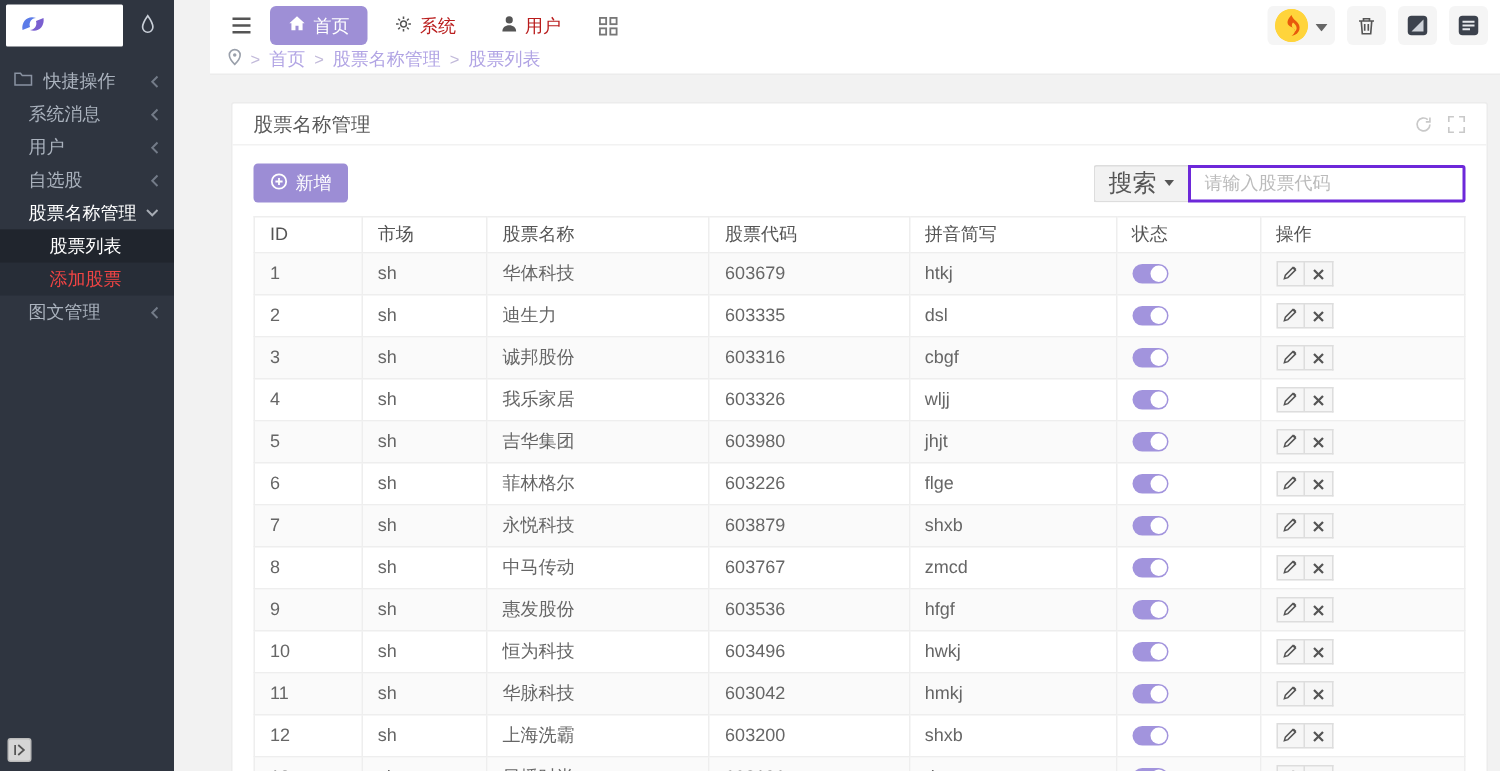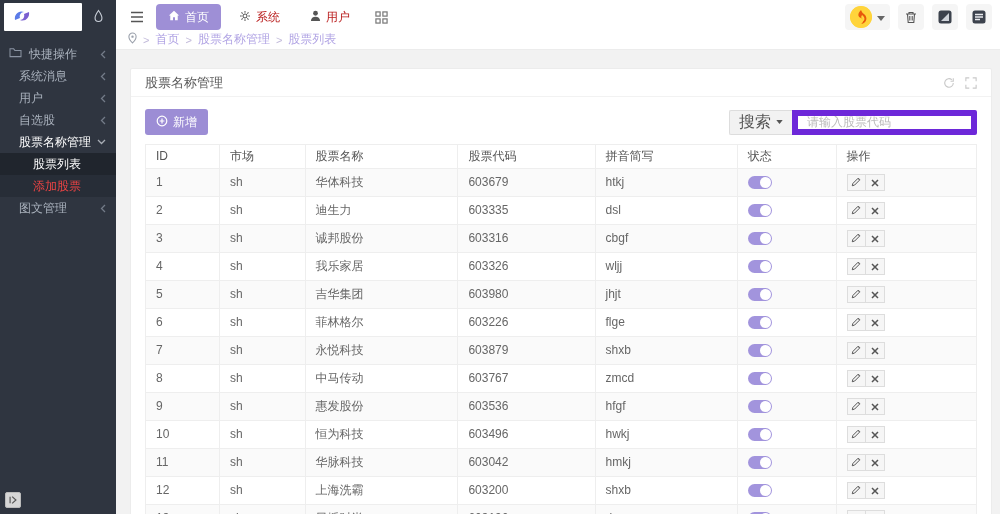--- a/index.html
+++ b/index.html
@@ -16,21 +16,21 @@
   .side-item .mi { position:absolute; left:9px; top:4px; }
   .side-item.has-icon { padding-left:29px; }
   .side-item .chev { margin-left:auto; display:flex; align-items:center; opacity:.75; }
   .side-item.parent-active { color:#fff; }
   .side-sub { background:#272d37; }
   .side-sub .side-item { padding-left:33px; color:#ef4444; }
   .side-sub .side-item.active { background:#20252d; color:#fff; }
   .collapse-btn { position:absolute; left:5px; bottom:6px; width:16px; height:16px; background:#d6d6d6; border:1px solid #bbb; border-radius:2px; display:flex; align-items:center; justify-content:center; cursor:pointer; }
 
   
-  .main { flex:1; display:flex; flex-direction:column; background:#f2f2f2; }
+  .main { flex:1; display:flex; flex-direction:column; background:#f2f2f2;padding-left:24px; }
   .topbar { height:34px; background:#fff; display:flex; align-items:center; padding:0 8px; flex:none; }
   .hamburger { width:26px; height:26px; display:flex; align-items:center; justify-content:center; cursor:pointer; margin-right:6px; }
   .nav-btn { height:26px; display:flex; align-items:center; gap:5px; padding:0 12px; border-radius:4px; color:#b91c1c; cursor:pointer; margin-right:6px; }
   .nav-btn.active { background:#9e8fd6; color:#fff; }
   .tb-grid { width:26px; height:26px; display:flex; align-items:center; justify-content:center; cursor:pointer; }
   .tb-right { margin-left:auto; display:flex; align-items:center; gap:8px; }
   .tb-iconbtn { min-width:26px; height:26px; background:#f5f5f5; border-radius:4px; display:flex; align-items:center; justify-content:center; cursor:pointer; padding:0 5px; }
   .avatar-btn { gap:5px; }
   .avatar { width:22px; height:22px; border-radius:50%; background:#ffd43b; overflow:hidden; display:flex; align-items:center; justify-content:center; }
 
@@ -42,21 +42,21 @@
   .content { flex:1; padding:18px 8px 0 14px; }
   .panel { background:#fff; border:1px solid #ececec; border-radius:2px; min-height:460px; }
   .panel-hd { height:28px; display:flex; align-items:center; justify-content:space-between; padding:0 14px; border-bottom:1px solid #f2f2f2; color:#595959; font-size:13px; }
   .panel-tools { display:flex; gap:10px; align-items:center; }
   .panel-tools .ptool { cursor:pointer; display:flex; }
   .panel-bd { padding:12px 14px; }
   .toolbar { display:flex; align-items:center; margin-bottom:9px; }
   .btn-add { height:26px; background:#9c8dd5; color:#fff; border:none; border-radius:3px; display:flex; align-items:center; gap:5px; padding:0 11px; font-size:12px; cursor:pointer; font-family:inherit; }
   .search-group { margin-left:auto; display:flex; }
   .btn-search { height:25px; background:#f2f2f2; border:1px solid #ddd; border-right:none; border-radius:2px 0 0 2px; color:#555; font-size:16px; padding:0 9px; display:flex; align-items:center; gap:5px; cursor:pointer; font-family:inherit; }
-  .search-input { height:25px; width:185px; border:6px solid #6d28d9; border-radius:0 2px 2px 0; padding:0 9px; font-size:12px; color:#666; font-family:inherit; outline:none; }
+  .search-input { height:25px; width:185px; border:2px solid #6d28d9; border-radius:0 2px 2px 0; padding:0 9px; font-size:12px; color:#666; font-family:inherit; outline:none; }
   .search-input::placeholder { color:#bbb; }
 
   
   table.grid { width:100%; border-collapse:collapse; table-layout:fixed; }
   table.grid th, table.grid td { border:1px solid #eeeeee; padding:5px 10px; text-align:left; font-weight:normal; height:23px; line-height:13px; overflow:hidden; white-space:nowrap; }
   table.grid th { color:#555; }
   table.grid td { color:#666; }
   table.grid tbody tr:nth-child(odd) { background:#fafafa; }
 
   .switch { display:inline-block; width:24px; height:13px; border-radius:7px; background:#a294dd; position:relative; cursor:pointer; vertical-align:middle; }

